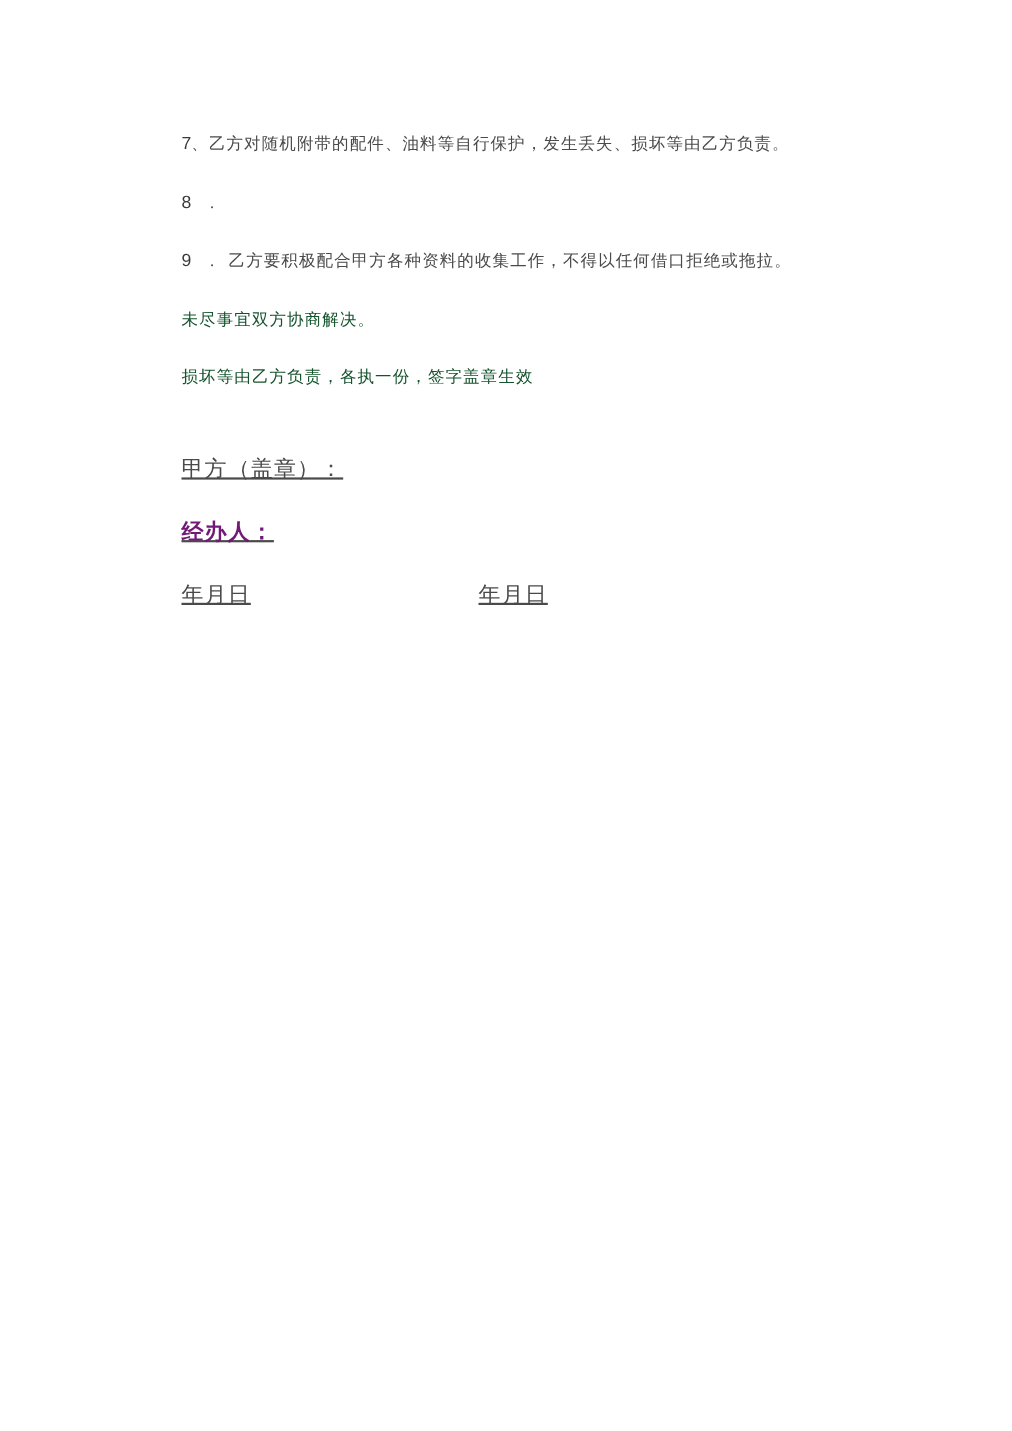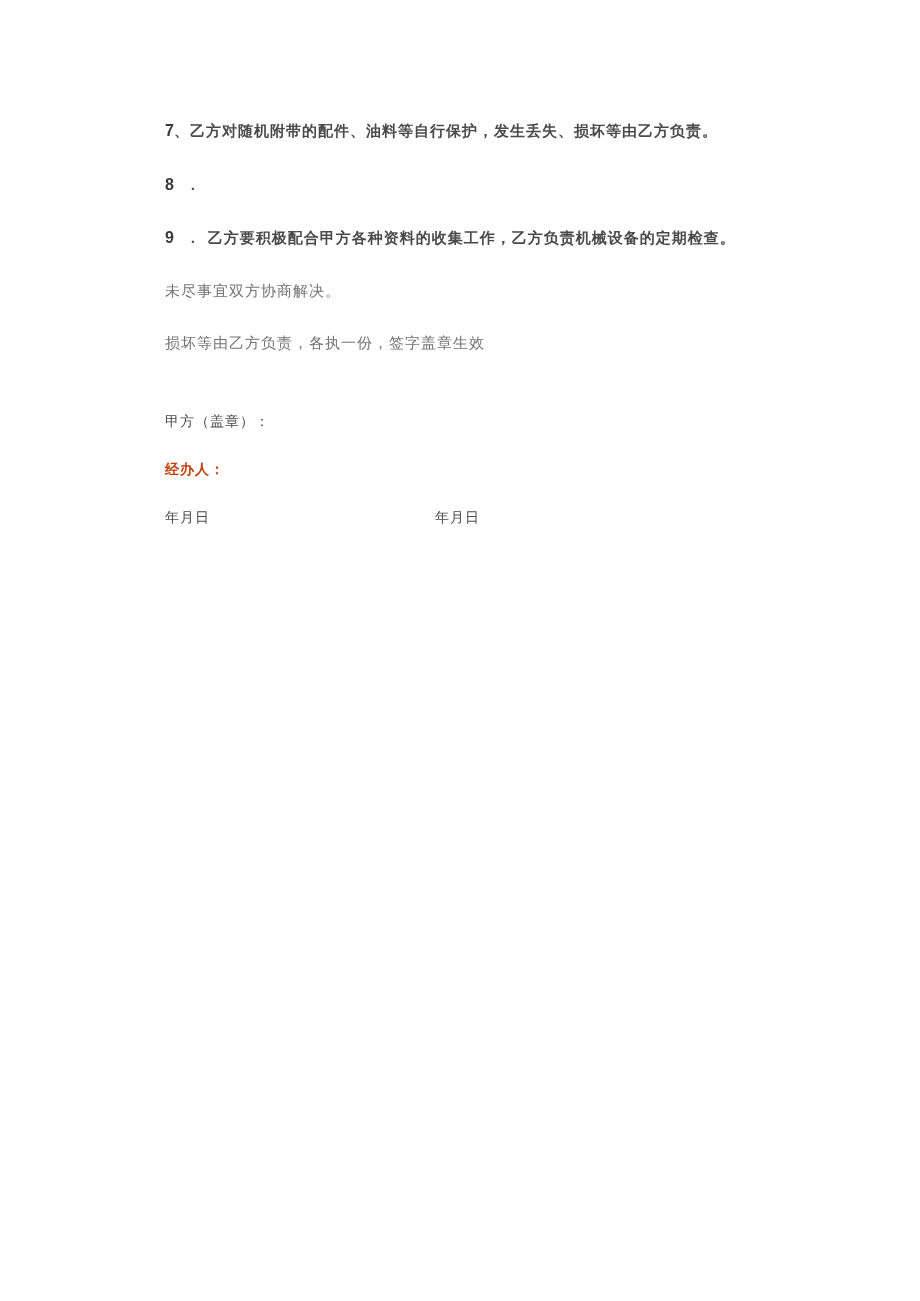--- a/index.html
+++ b/index.html
@@ -17,21 +17,20 @@
     }
     .page-content {
       padding: 118px 165px 0 165px;
     }
     .clause {
       font-size: 15px;
       line-height: 1.6;
       margin-bottom: 28px;
       letter-spacing: 1px;
       color: #4a4a4a;
-      font-weight: bold;
     }
     .clause-number {
       font-size: 16px;
       font-family: Arial, sans-serif;
       color: #3a3a3a;
       letter-spacing: 0;
     }
     .clause-8-9 {
       display: flex;
       align-items: baseline;
@@ -43,61 +42,62 @@
     .clause-8-9 .dot-sep {
       display: inline-block;
       margin: 0 12px 0 12px;
       color: #4a4a4a;
     }
     .body-text {
       font-size: 15px;
       line-height: 1.6;
       margin-bottom: 28px;
       letter-spacing: 1px;
-      color: #737373;
+      color: #14532d;
     }
     .signature-block {
       margin-top: 58px;
     }
     .sig-row {
       display: flex;
-      font-size: 14px;
+      font-size: 20px;
       letter-spacing: 1px;
       color: #4a4a4a;
       margin-bottom: 30px;
+      text-decoration: underline;
     }
     .sig-left {
       width: 270px;
     }
     .sig-right {
       flex: 1;
     }
     .sig-bold {
-      color: #c2410c;
+      color: #701a75;
       font-weight: 600;
     }
   </style>
 </head>
 <body>
 
 <div class="page-content">
 
   <div class="clause">
     <span class="clause-number">7</span><span>、</span><span>乙方对随机附带的配件、油料等自行保护，发生丢失、损坏等由乙方负责。</span>
   </div>
 
   <div class="clause clause-8-9">
     <span class="clause-number">8</span>
       <span class="dot-sep">.</span>
   </div>
 
   <div class="clause clause-8-9">
     <span class="clause-number">9</span>
       <span class="dot-sep">.</span>
-      <span>乙方要积极配合甲方各种资料的收集工作，乙方负责机械设备的定期检查。</span>
+      <span>乙方要积极配合甲方各种资料的收集工作，不得以任何借口拒绝或拖拉。</span>
   </div>
 
   <div class="body-text">未尽事宜双方协商解决。</div>
 
   <div class="body-text">损坏等由乙方负责，各执一份，签字盖章生效</div>
 
   <div class="signature-block">
 
     <div class="sig-row">
       <div class="sig-left">甲方（盖章）：</div>

